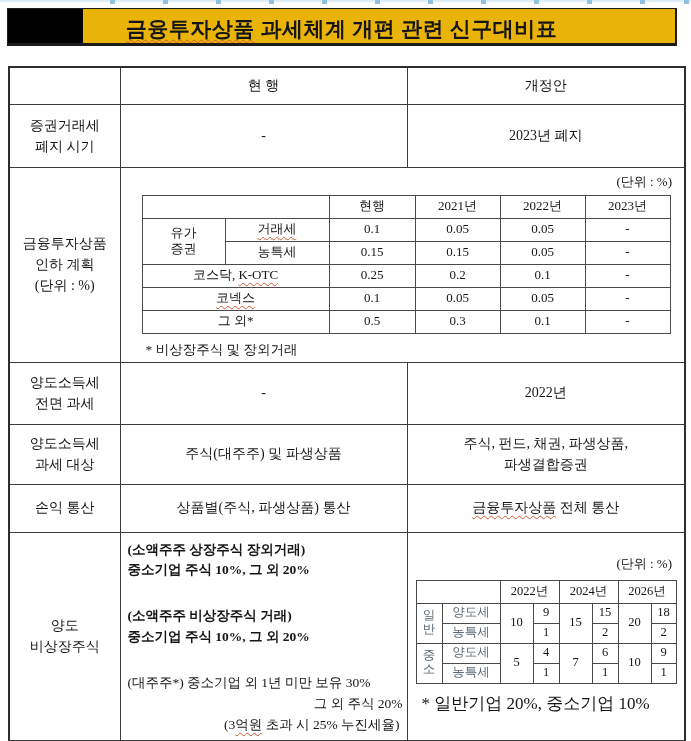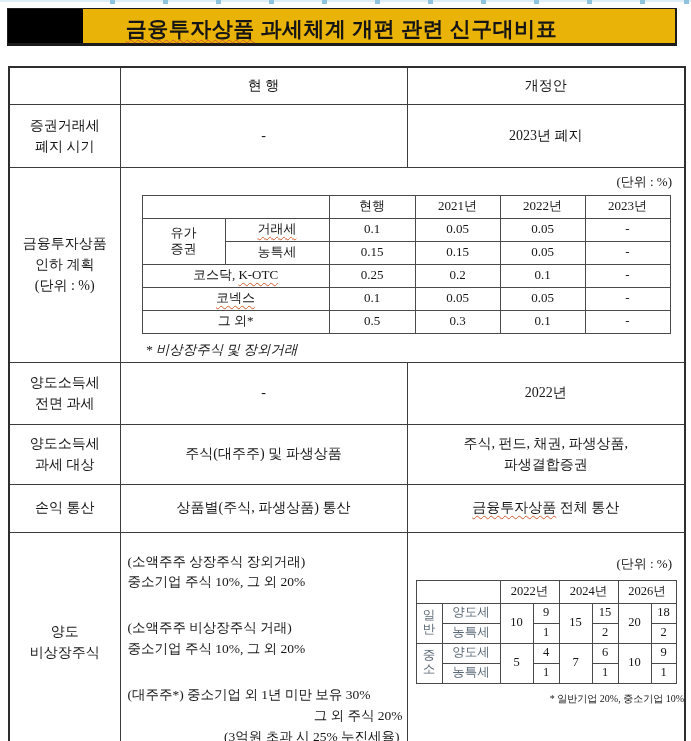--- a/index.html
+++ b/index.html
@@ -30,37 +30,37 @@
   .main td{border:1px solid #3c3c3c;text-align:center;vertical-align:middle;
     font-size:14px;padding:0;overflow:hidden;}
   .pre{white-space:pre-line;line-height:1.5;}
   .hdr{font-size:15px;}
   .topcell{vertical-align:top !important;text-align:left !important;}
   .unit-note{text-align:right;font-size:13px;padding:5px 12px 0 0;}
   
   .inner1{margin:4px 0 0 21px;width:528px;border:1px solid #444;}
   .inner1 td{border:1px solid #4a4a4a;height:22px;font-size:13px;text-align:center;
     vertical-align:middle;padding:0;line-height:1.25;}
-  .footnote1{font-size:13.5px;margin:7px 0 0 25px;text-align:left;font-style:italic;}
+  .footnote1{font-size:13.5px;margin:7px 0 0 25px;text-align:left;}
   
   .blocks{padding:7px 4px 4px 7px;font-size:13.5px;line-height:1.55;text-align:left;}
-  .blk{white-space:pre-line;margin:12px 0 25px 0;}
+  .blk{white-space:pre-line;margin:0 0 25px 0;font-weight:bold;}
   .blk3 div{white-space:nowrap;}
   .blk3 .l2{text-align:right;}
   .blk3 .l3{text-align:right;padding-right:3px;}
   
   .unit-note2{text-align:right;font-size:13px;padding:22px 12px 0 0;}
   .inner2{margin:7px 0 0 8px;width:260px;border:1px solid #444;}
   .inner2 td{border:1px solid #4a4a4a;font-size:12.5px;text-align:center;
     vertical-align:middle;padding:0;line-height:1.1;}
   .inner2 .yh{height:23px;}
   .inner2 .dr td{height:19px;}
   .glabel{color:#5a6875;font-size:11.5px;}
   .cat{line-height:1.7;}
-  .footnote2{font-size:10px;margin:8px 0 0 14px;text-align:right;}
+  .footnote2{font-size:17px;margin:8px 0 0 14px;text-align:left;}
 </style>
 </head>
 <body>
 
 <div class="tickline"></div>
 
 <div class="title-box">
   <div class="title-black"></div>
   <div class="title-text"><span class="wavy">금융투자상품</span><span> 과세체계 개편 관련 신구대비표</span></div>
 </div>

